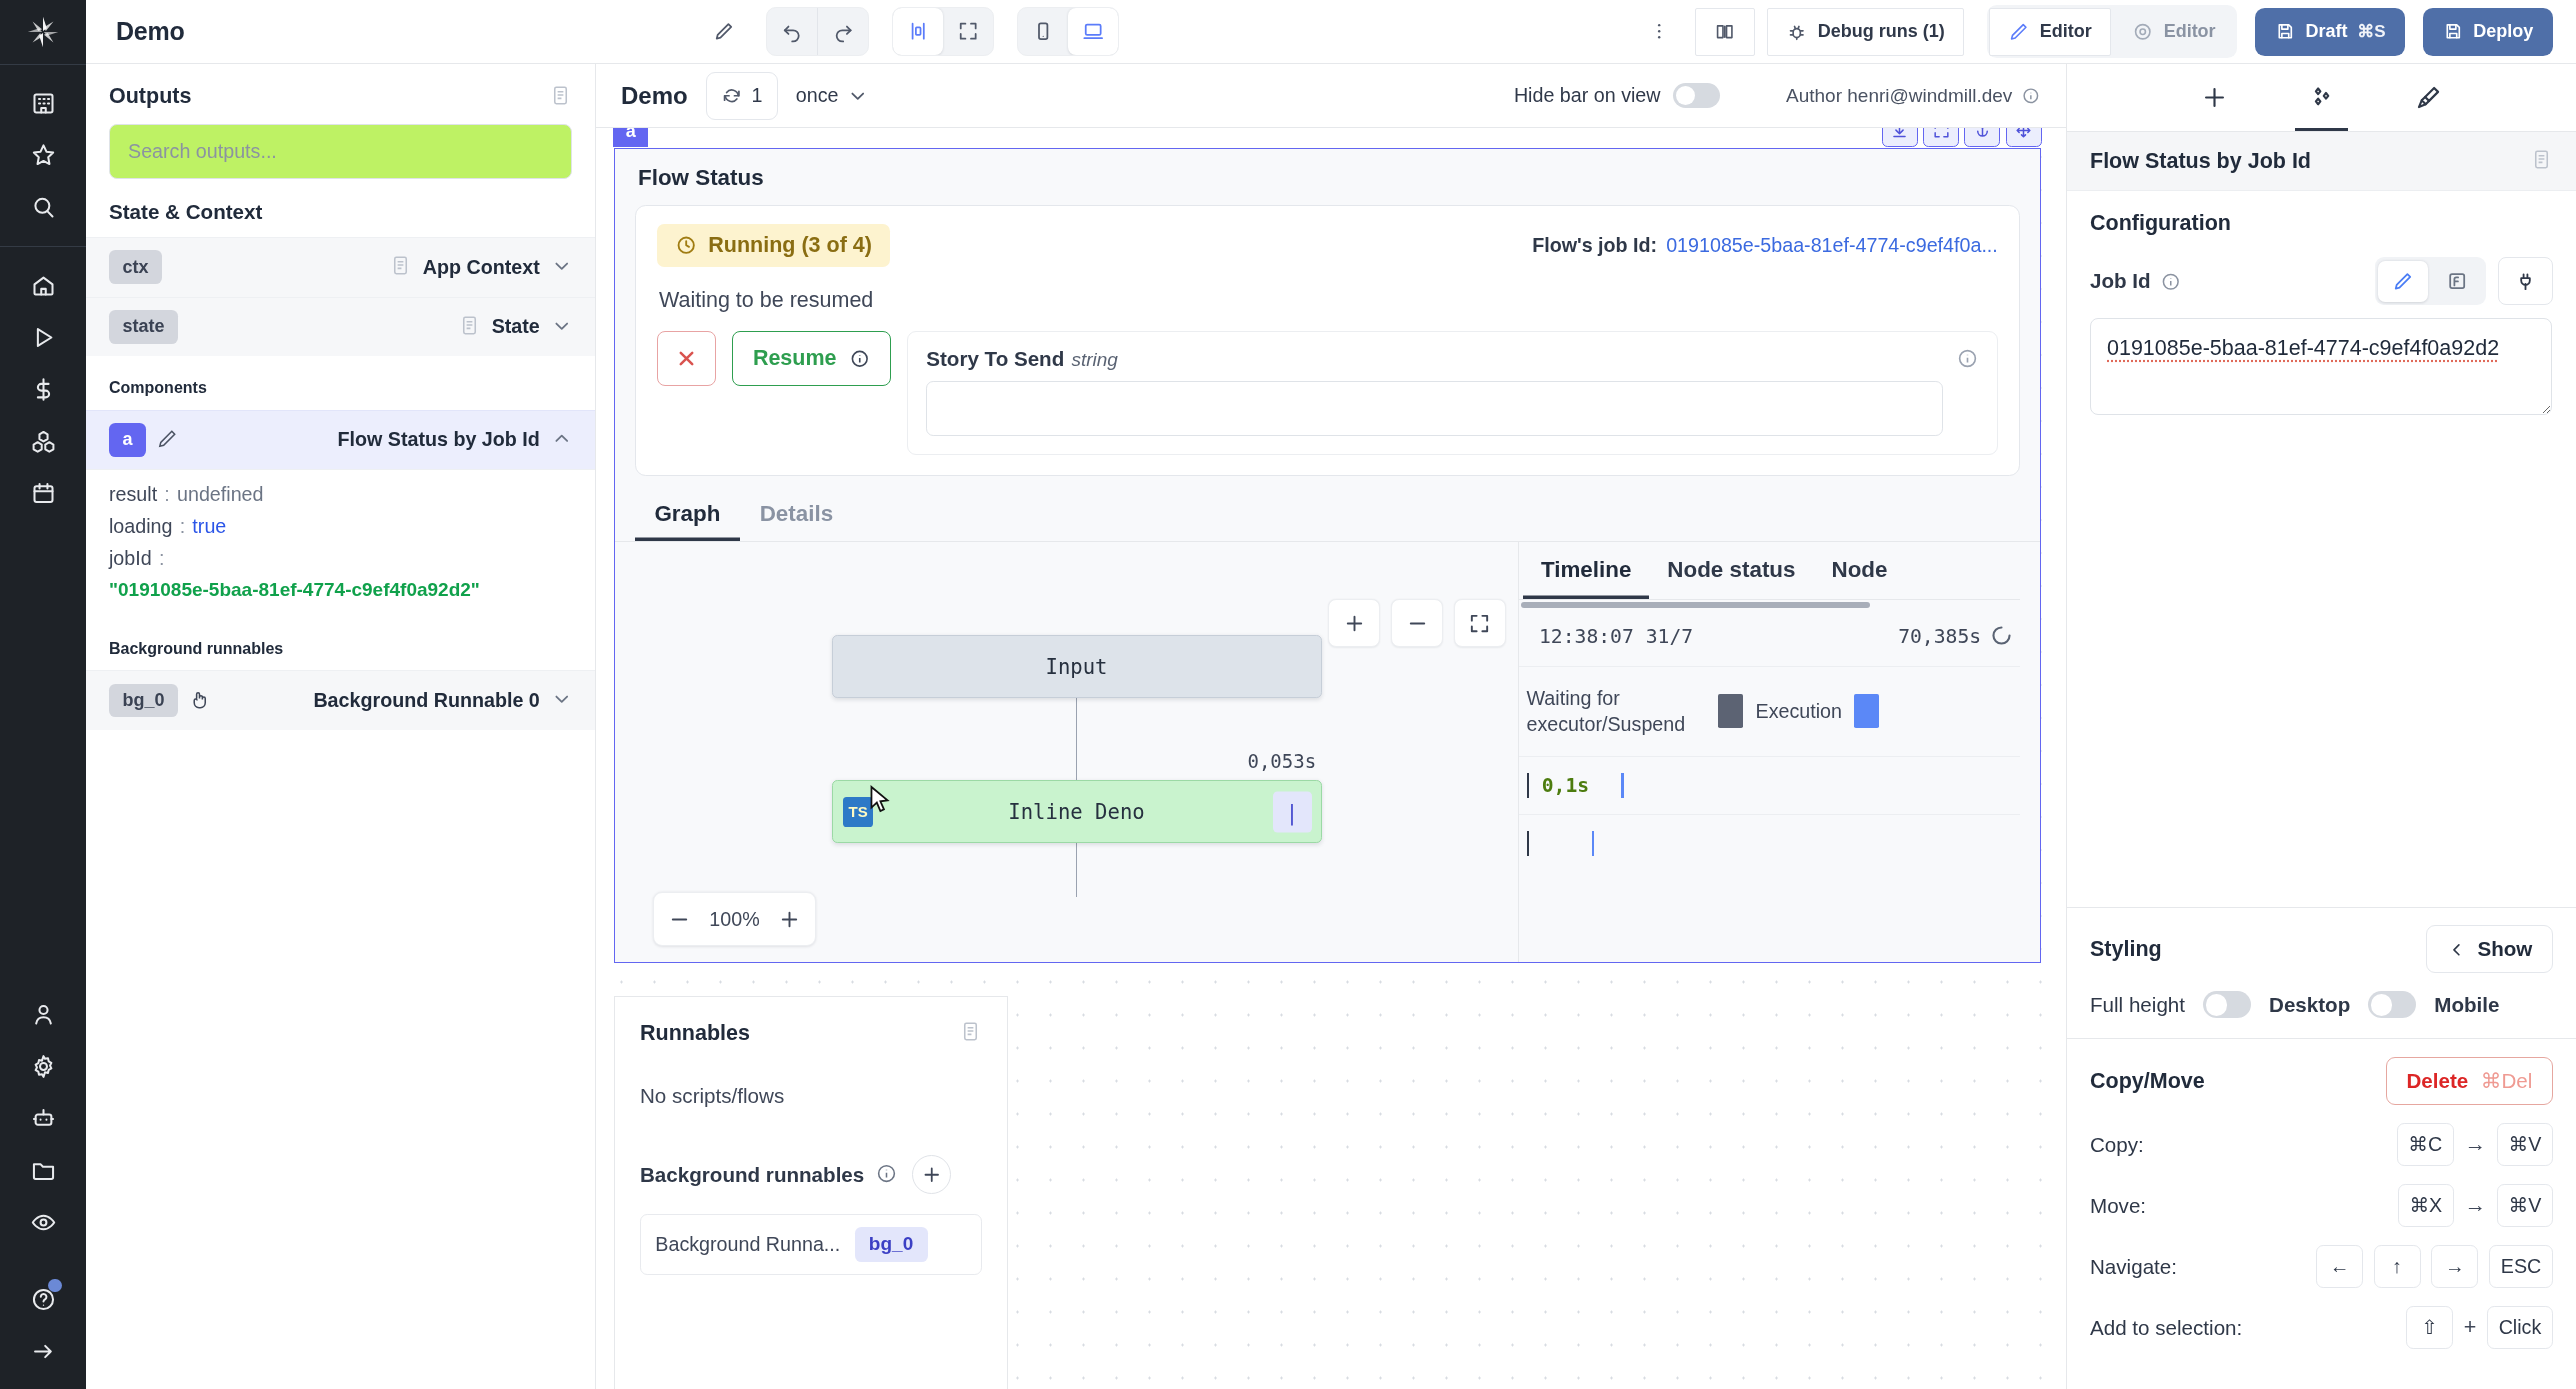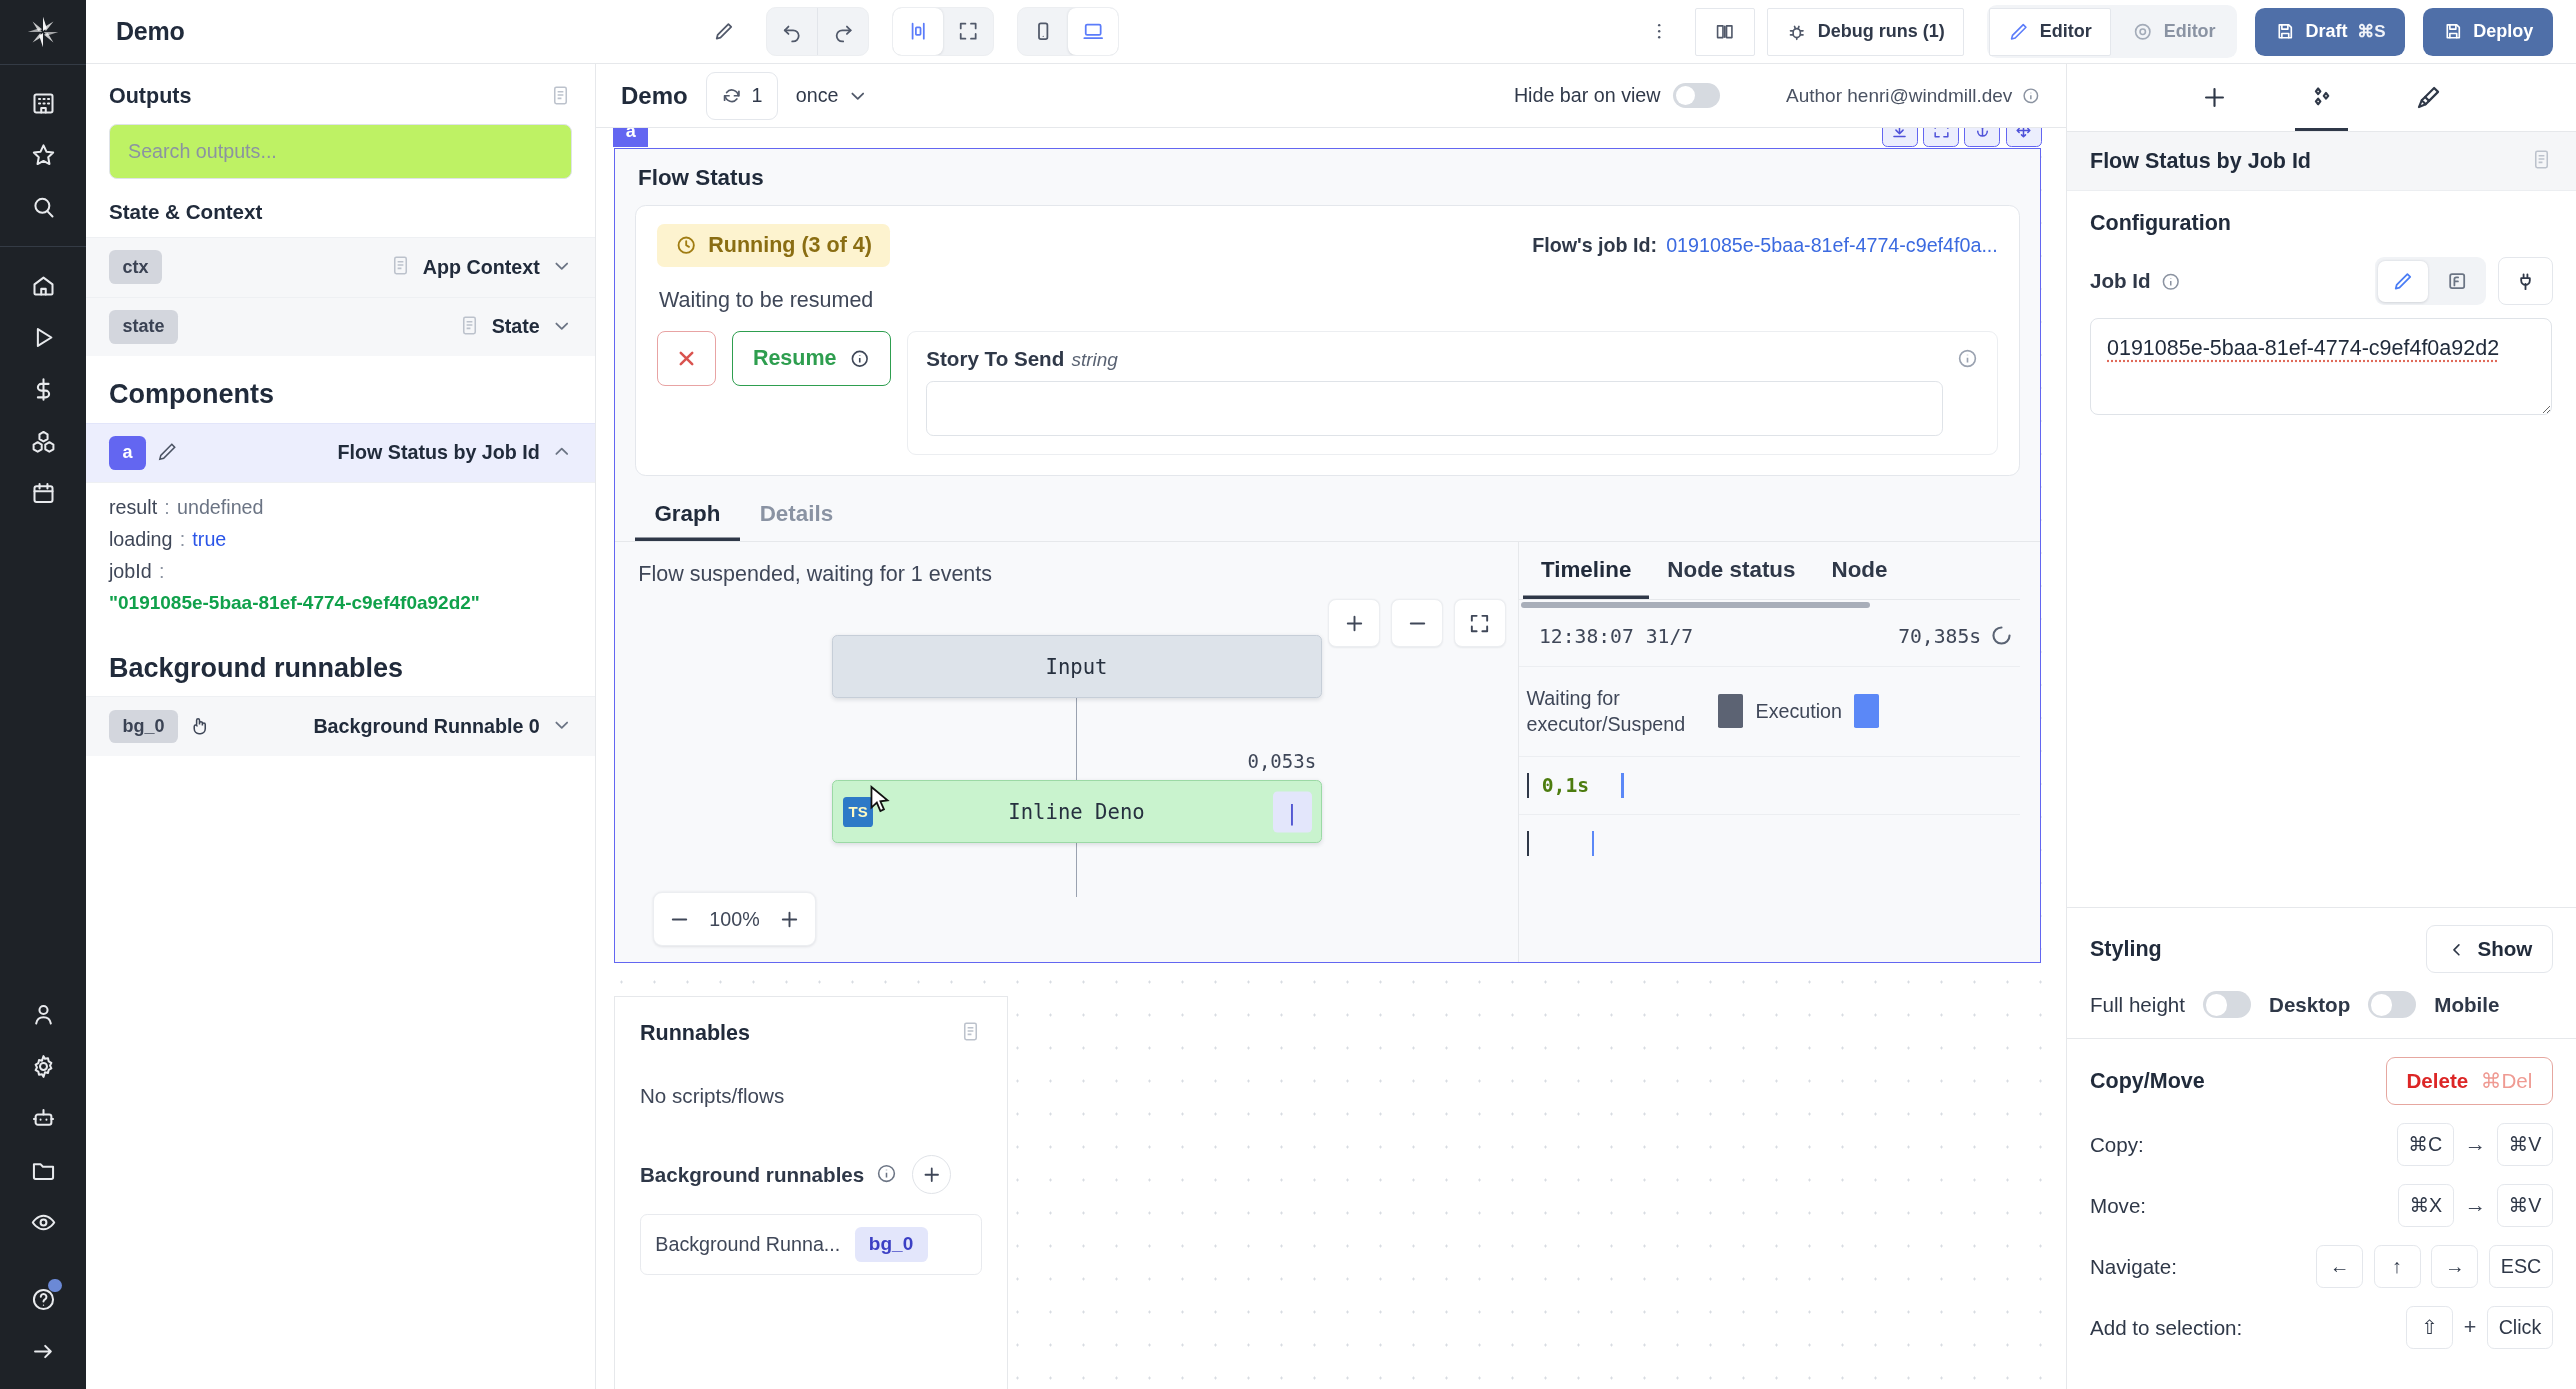--- a/index.html
+++ b/index.html
@@ -101,21 +101,21 @@
   .o-grow { flex: 1; }
   .o-label { font-size: 19.7px; font-weight: 700; color:#212b3b; }
   .chev svg { width: 21.5px; height: 21.5px; stroke:#6b7484; fill:none; stroke-width:2; stroke-linecap:round; stroke-linejoin:round; }
   .kv-box { padding: 12.5px 23px 16px 23px; border-top: 0.9px solid #eef0f3; }
   .kv { font-size: 19.7px; color:#3f4758; margin-bottom: 9px; }
   .kv .k { color:#3f4758; }
   .kv .sep { color:#8b93a1; padding: 0 7.2px; }
   .kv .v-undef { color:#6b7484; }
   .kv .v-true { color:#2b55e8; }
   .kv-val-str { font-size: 19px; color:#10a14b; font-weight:600; word-break: break-all; }
-  .sect-h2 { font-size: 27px; font-weight: 700; color:#212b3b; padding: 23px 23px 12.5px 23px; }
+  .sect-h2 { font-size: 16px; font-weight: 700; color:#212b3b; padding: 23px 23px 12.5px 23px; }
 
   
   .center { flex: 1; min-width:0; display:flex; flex-direction:column; background:#fff; position:relative; }
   .canvas-top {
     height: 64px; flex: 0 0 64px; display:flex; align-items:center; gap: 18px;
     padding: 0 25px; border-bottom: 0.9px solid #e6e8eb;
   }
   .canvas-name { font-size: 24px; font-weight: 700; color:#212b3b; }
   .runcount {
     height: 48px; border: 0.9px solid #e4e7ec; border-radius: 9px; display:flex; align-items:center;
@@ -758,21 +758,20 @@
                 </div>
               </div>
 
               <div class="gtabs">
                 <div class="gtab active">Graph</div>
                 <div class="gtab">Details</div>
               </div>
 
               <div class="graph-area" style="height:420px;">
                 <div class="graph-left">
-                  <div class="gsus">Flow suspended, waiting for 1 events</div>
                   <div class="gzoom">
                     <div class="gz">
                         <svg viewBox="0 0 24 24">
                           <path d="M12 5v14M5 12h14"></path>
                         </svg>
                       </div>
                     <div class="gz">
                         <svg viewBox="0 0 24 24">
                           <path d="M5 12h14"></path>
                         </svg>

